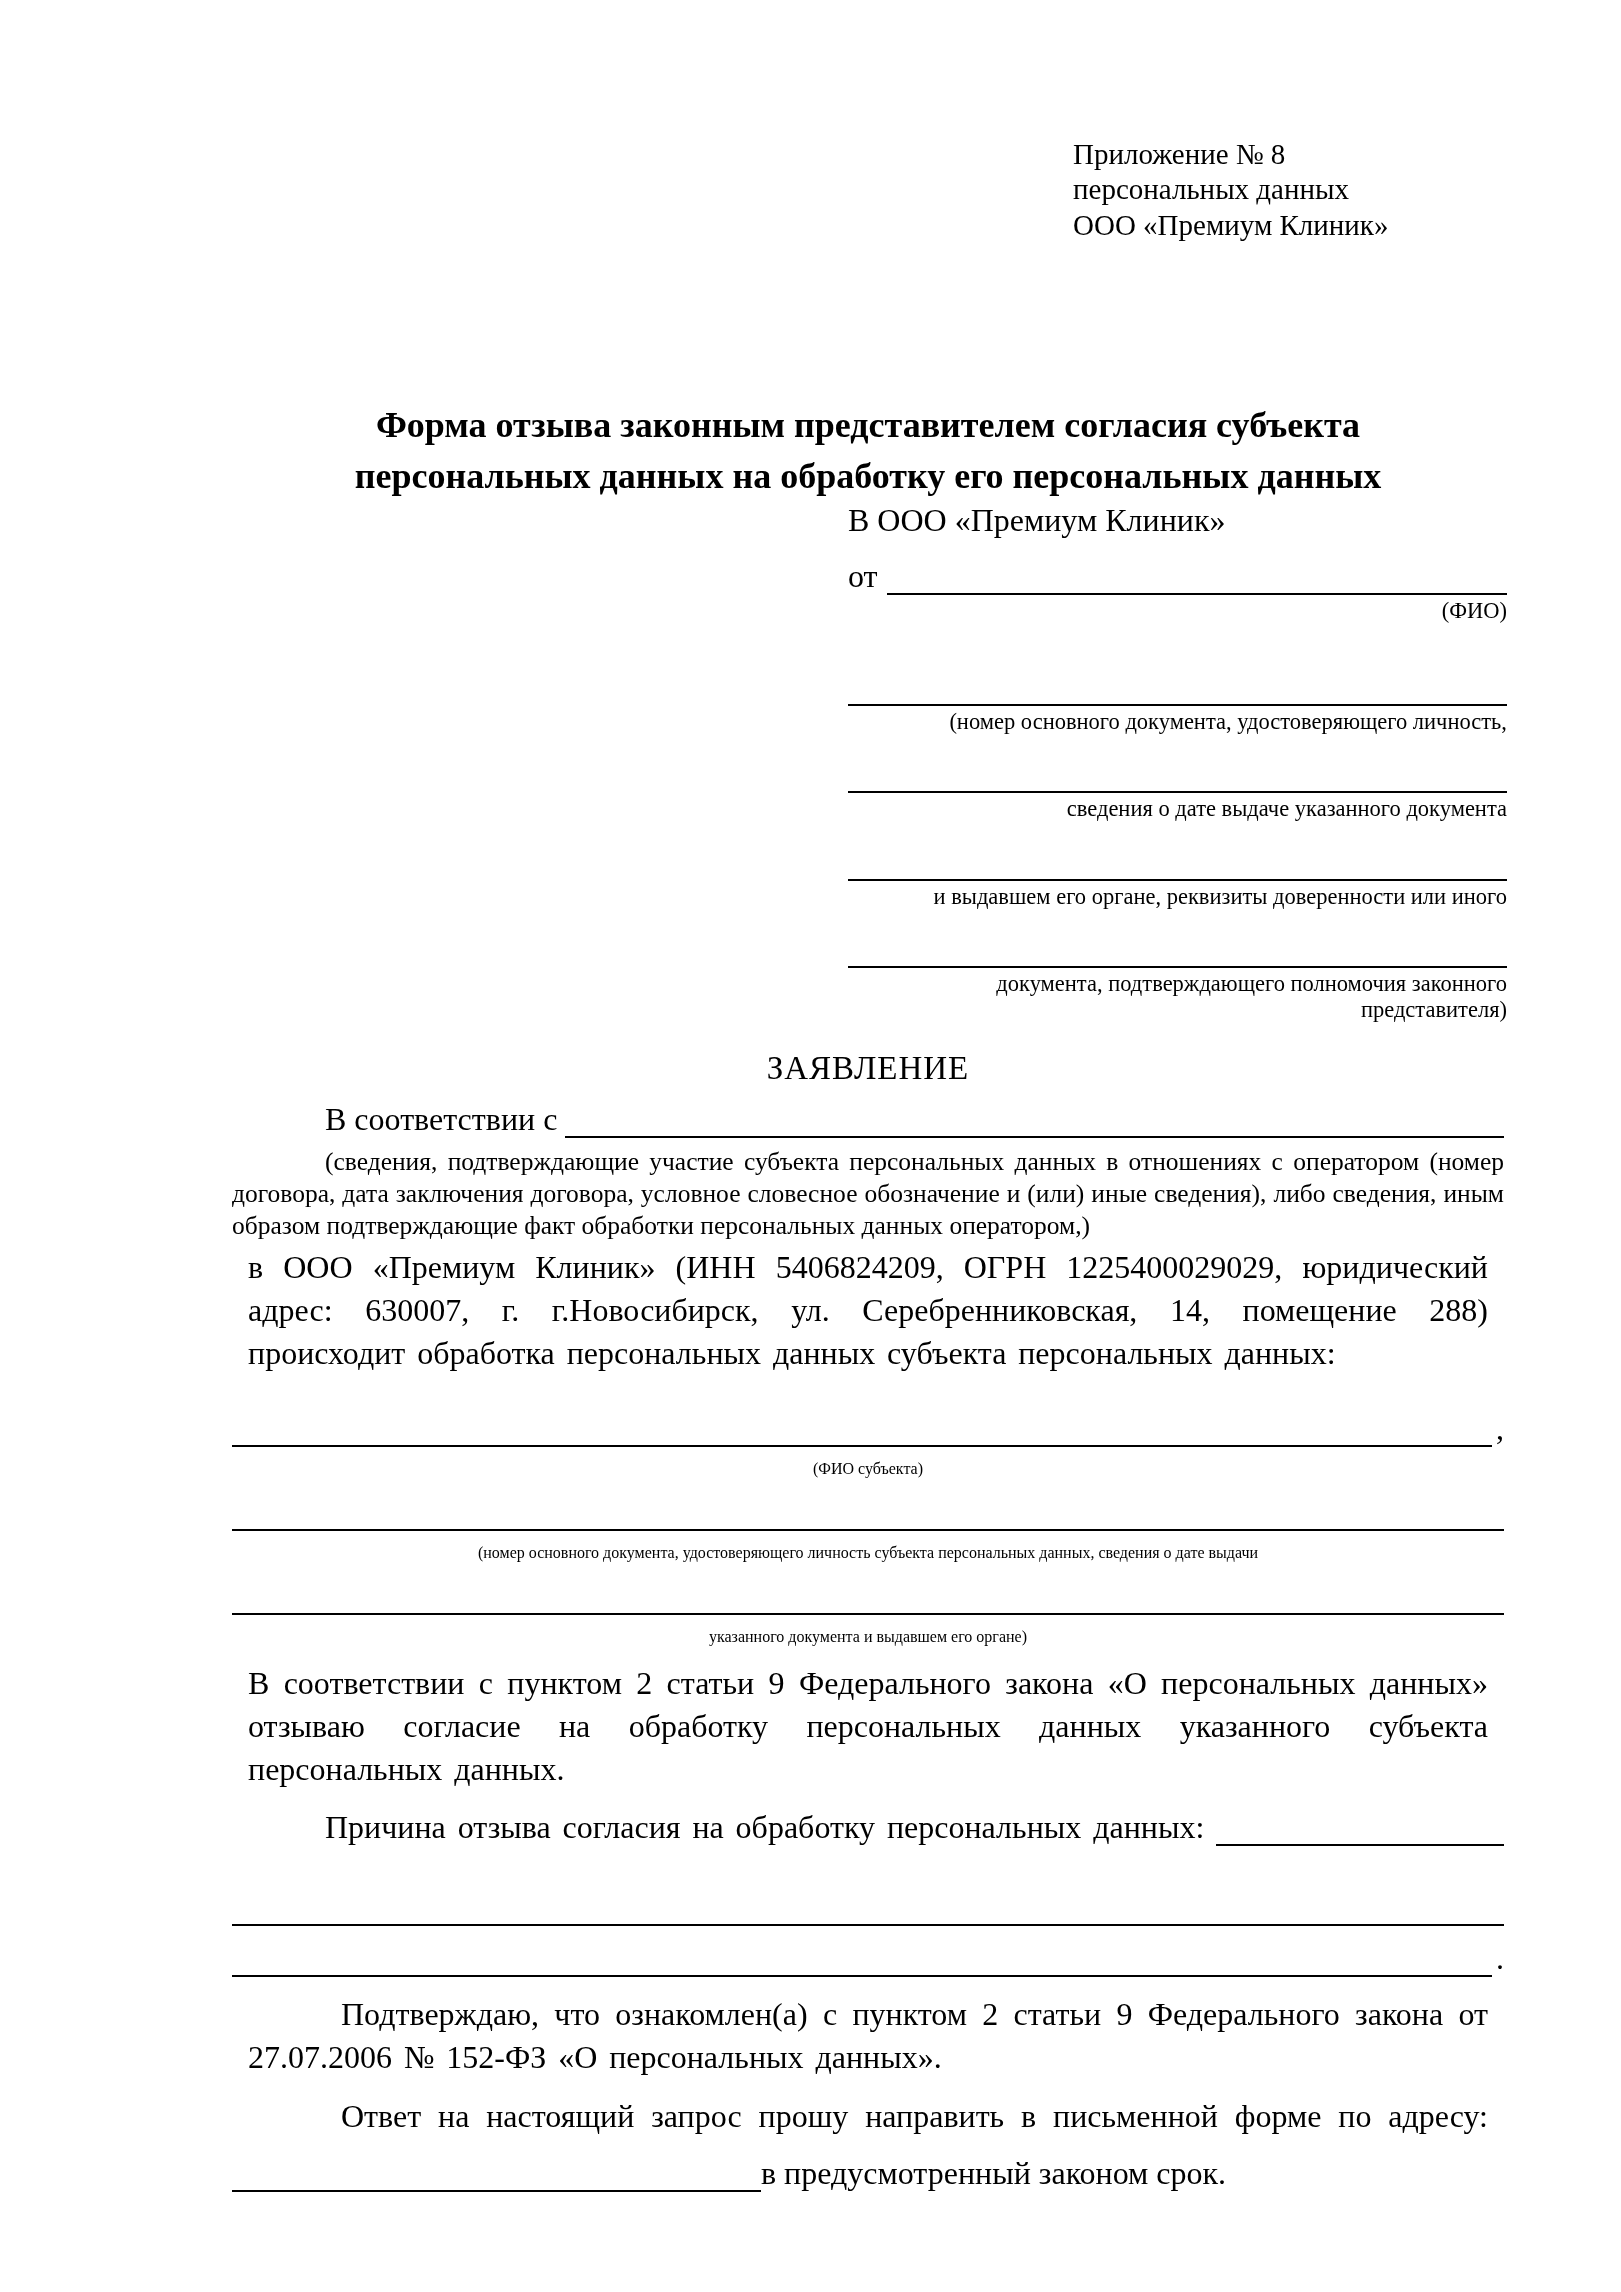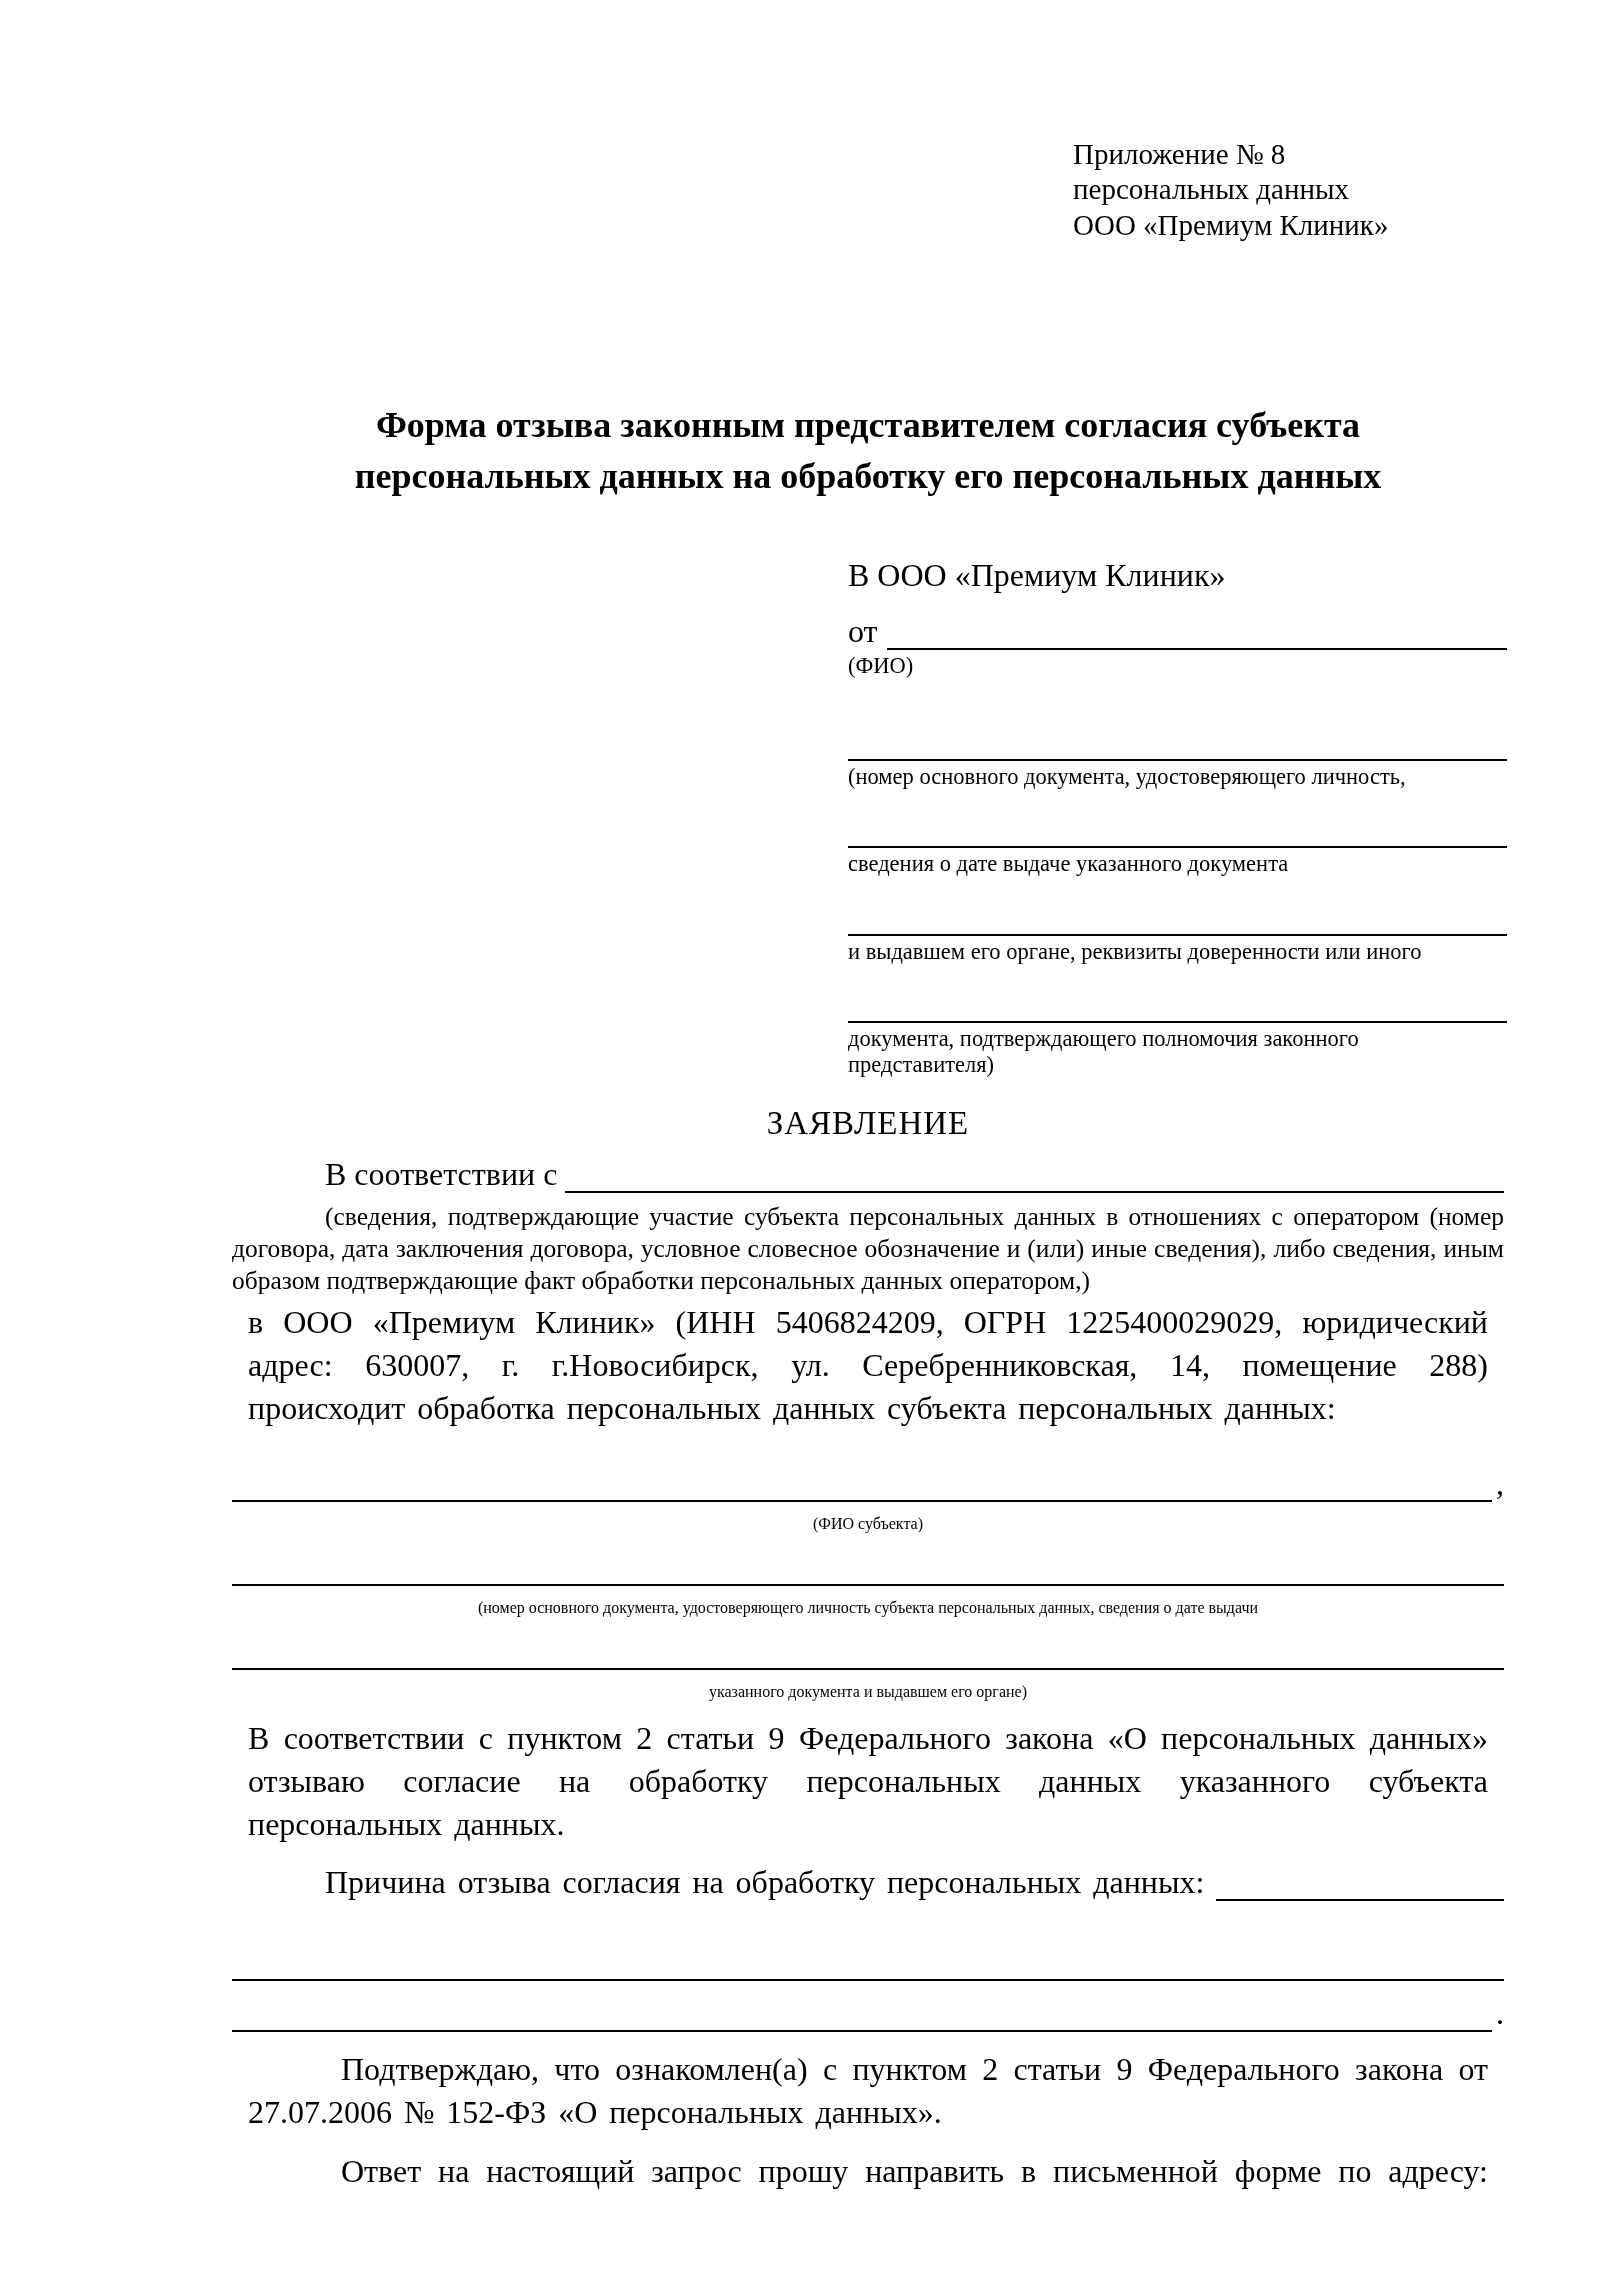--- a/index.html
+++ b/index.html
@@ -12,26 +12,26 @@
     position:relative;
   }
   
   .appendix{margin-left:841px;font-size:29px;line-height:1.22;}
   
   .title{
     margin:157px auto 0 auto;max-width:1078px;
     text-align:center;font-weight:bold;font-size:36px;line-height:1.4;
   }
   
-  .addressee{margin-top:55px;margin-left:616px;width:659px;font-size:32px;line-height:1.2;}
+  .addressee{margin-left:616px;width:659px;font-size:32px;line-height:1.2;}
   .addr-from{display:flex;align-items:center;margin-top:17.6px;}
   .addr-from .fill{flex:1;margin-left:9.8px;border-bottom:2.9px solid #000;height:35px;}
   .addr-blank{height:39px;border-bottom:2.9px solid #000;margin-top:17.6px;}
   .addr-blank.first{margin-top:41px;}
-  .acap{font-size:22.5px;line-height:1.15;text-align:left;margin-top:2.9px;}
+  .acap{font-size:22.5px;line-height:1.15;text-align:right;margin-top:2.9px;}
   
   .zayav{margin-top:27.4px;text-align:center;font-size:33px;letter-spacing:1px;}
   .accordance{display:flex;align-items:flex-end;font-size:32px;margin-top:11.8px;}
   .accordance .ind{flex:none;width:93px;}
   .accordance .fill{flex:1;border-bottom:2.9px solid #000;height:37px;margin-left:7.8px;}
   .note{font-size:25.5px;line-height:1.26;text-align:justify;text-indent:93px;margin-top:7.8px;}
   .para{font-size:32px;line-height:1.34;text-align:justify;word-spacing:3.9px;margin:16px;}
   .para.mt{margin-top:3.9px;}
   .indented{text-indent:93px;}
   .rule-row{display:flex;align-items:flex-end;font-size:32px;margin-top:33px;}

